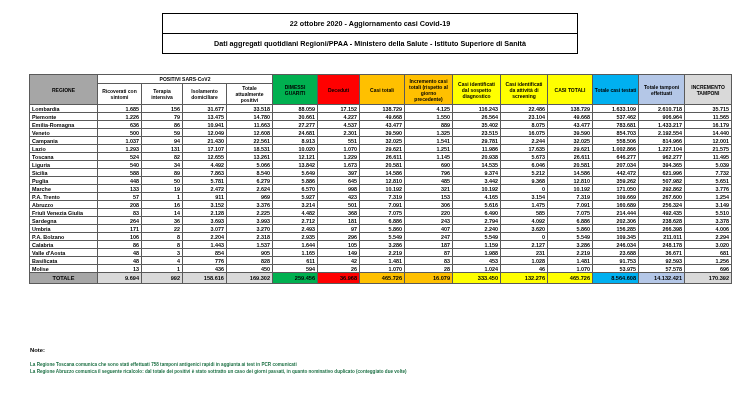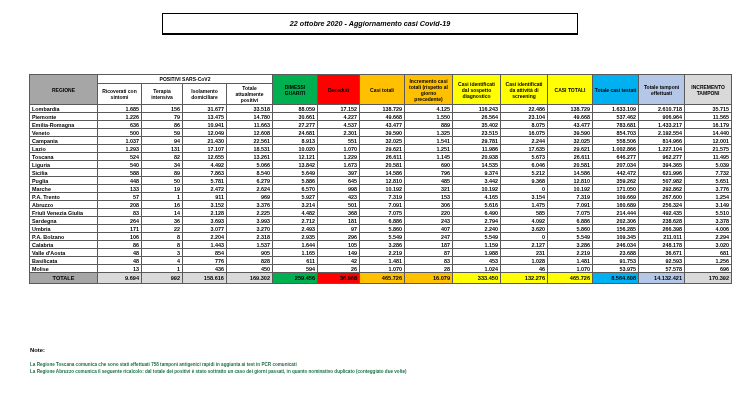--- a/index.html
+++ b/index.html
@@ -8,21 +8,21 @@
     width:740px; height:420px; background:#ffffff; position:relative;
     font-family:"Liberation Sans", sans-serif; color:#000;
   }
   .title-box {
     position:absolute; left:162px; top:13px; width:416px;
     border:1px solid #000;
   }
   .title-line {
     text-align:center; font-weight:bold; font-size:7.2px; padding:5px 2px;
   }
-  .title-line.first { border-bottom:1px solid #000;font-style:italic; }
+  .title-line.first { border-bottom:1px solid #000; }
 
   table.covid {
     position:absolute; left:29px; top:74px; width:702px;
     border-collapse:collapse; table-layout:fixed;
     border:1px solid #000;
   }
   table.covid th, table.covid td {
     border:0.5px solid #5a5a5a;
     font-weight:bold; overflow:hidden;
   }
@@ -51,20 +51,21 @@
     position:absolute; left:30px; top:347px; width:690px;
   }
   .notes-title { font-weight:bold; font-size:5.8px; margin-bottom:9px; }
   .note-line { font-weight:bold; font-size:4.6px; color:#1E7145; line-height:1.5; }
 </style>
 </head>
 <body>
 
 <div class="title-box">
   <div class="title-line first">22 ottobre 2020 - Aggiornamento casi Covid-19</div>
+  <div class="title-line">Dati aggregati quotidiani Regioni/PPAA - Ministero della Salute - Istituto Superiore di Sanità</div>
 </div>
 
 <table class="covid">
   <colgroup>
     <col style="width:68px">
       <col style="width:44px">
       <col style="width:41px">
       <col style="width:44px">
     <col style="width:46px">
       <col style="width:45px">

